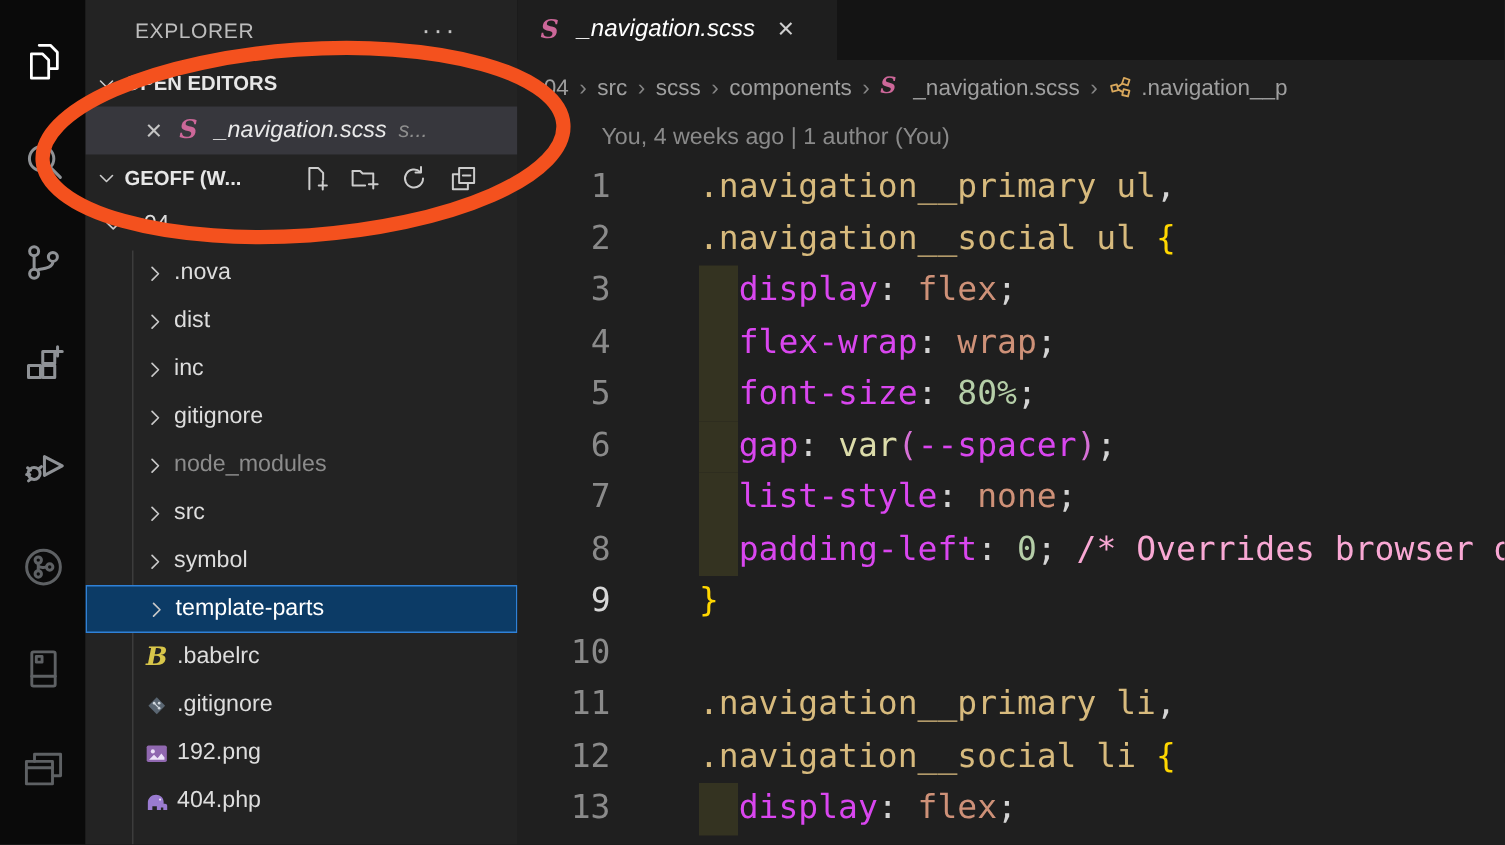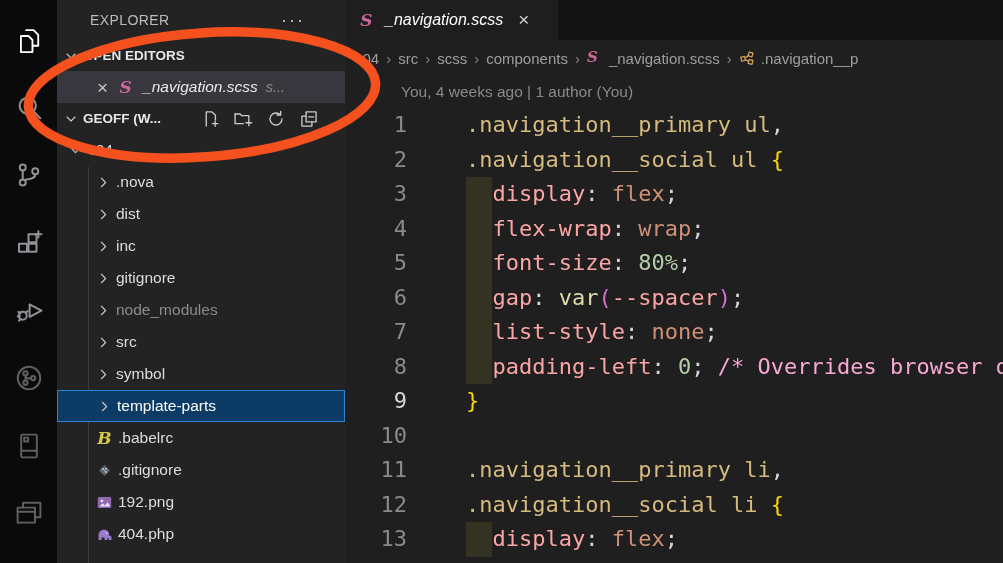--- a/index.html
+++ b/index.html
@@ -86,21 +86,21 @@
     font-family:"Liberation Sans", sans-serif; font-size:15.5px;
     display:flex; align-items:center; }
   .line { display:flex; height:34.5px; white-space:pre; }
   .ln { width:62px; text-align:right; color:#8a8a8a; flex:none; }
   .ln.active { color:#d7d7d7; }
   .lc { margin-left:59px; position:relative; }
   .lc .ind { position:absolute; left:0; top:0; bottom:0; width:2ch; background:#343321; }
   .lc span.tok { position:relative; }
   .tok.sel   { color:#d7ba7d; }
   .tok.pun   { color:#d4d4d4; }
-  .tok.prop  { color:#fca5a5; }
+  .tok.prop  { color:#d946ef; }
   .tok.val   { color:#ce9178; }
   .tok.num   { color:#b5cea8; }
   .tok.com   { color:#f9a8d4; }
   .tok.brace { color:#ffd700; }
   .tok.paren { color:#d670d6; }
   .tok.fn    { color:#dcdcaa; }
 
   .annotation { position:absolute; left:0; top:0; width:1003px; height:563px;
     pointer-events:none; z-index:50; }
 </style>

